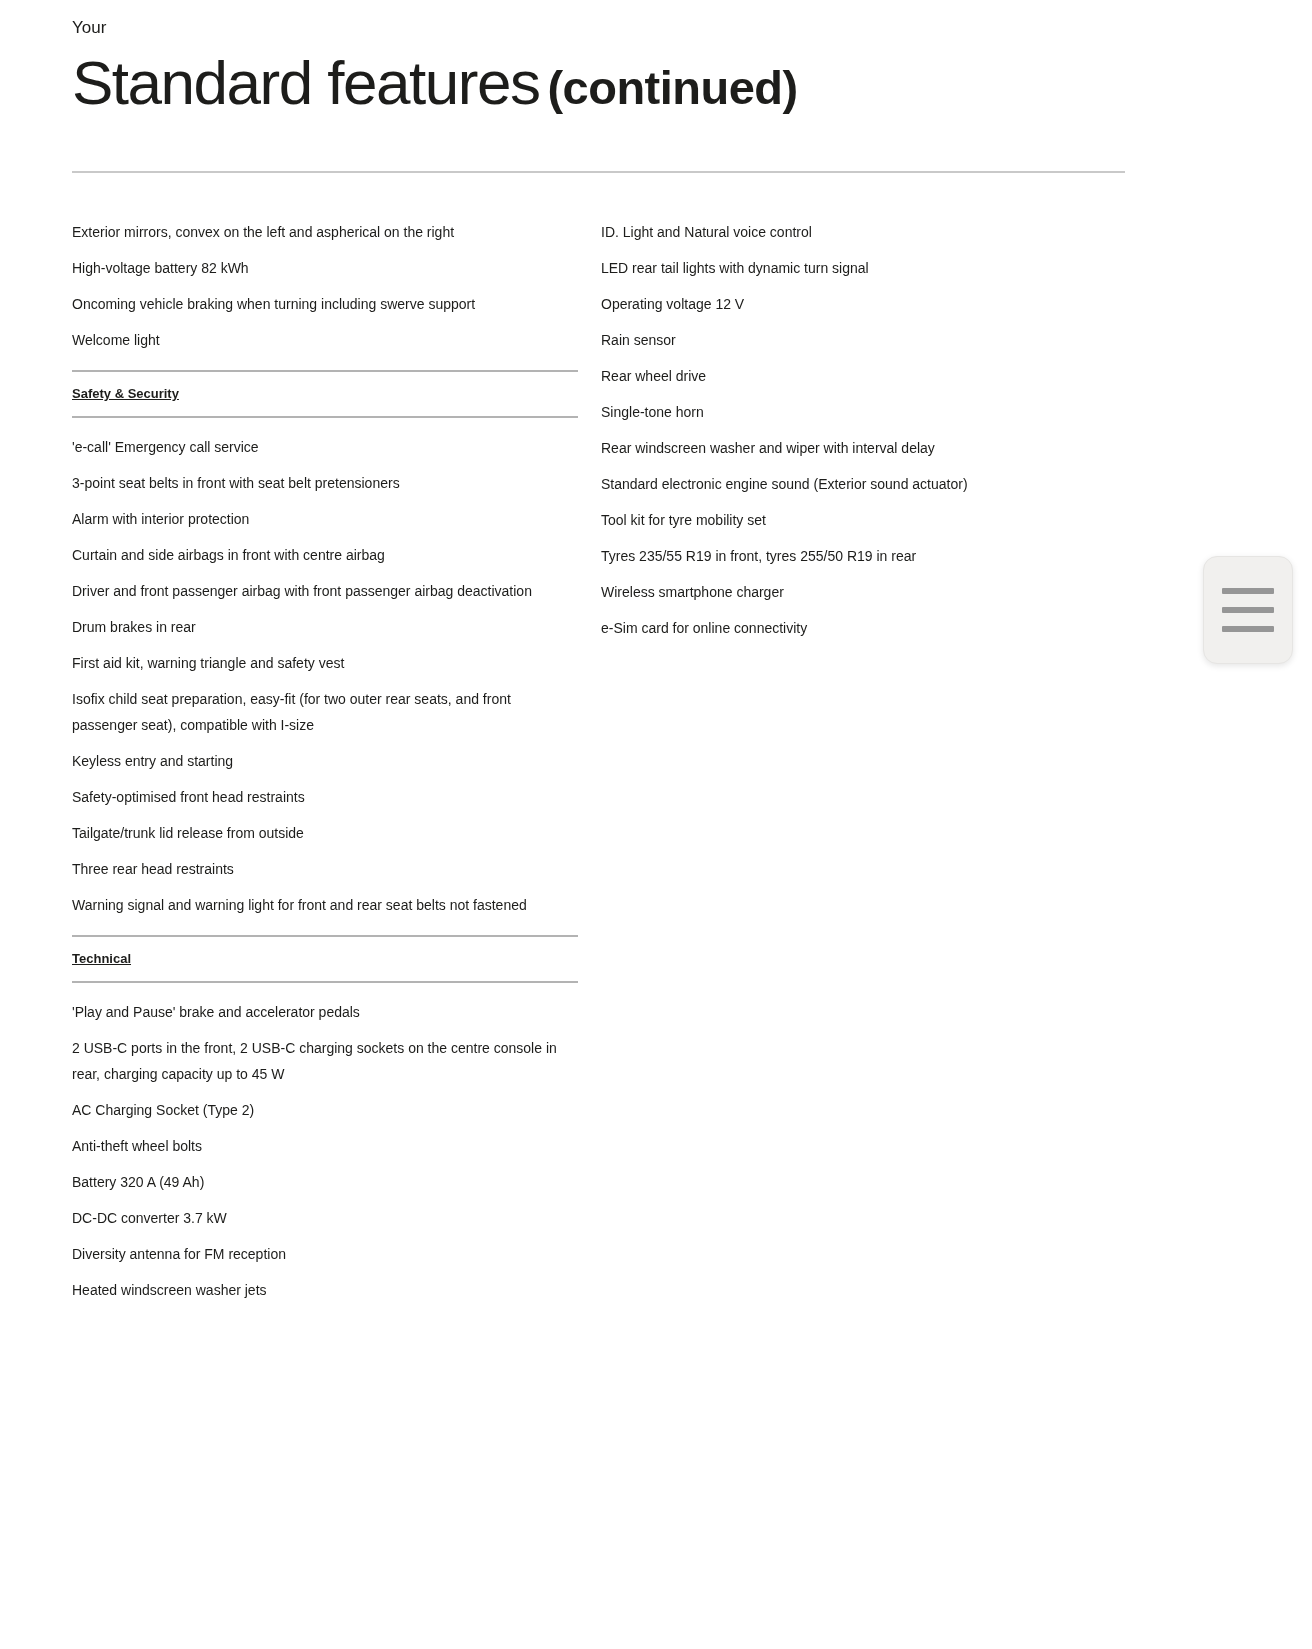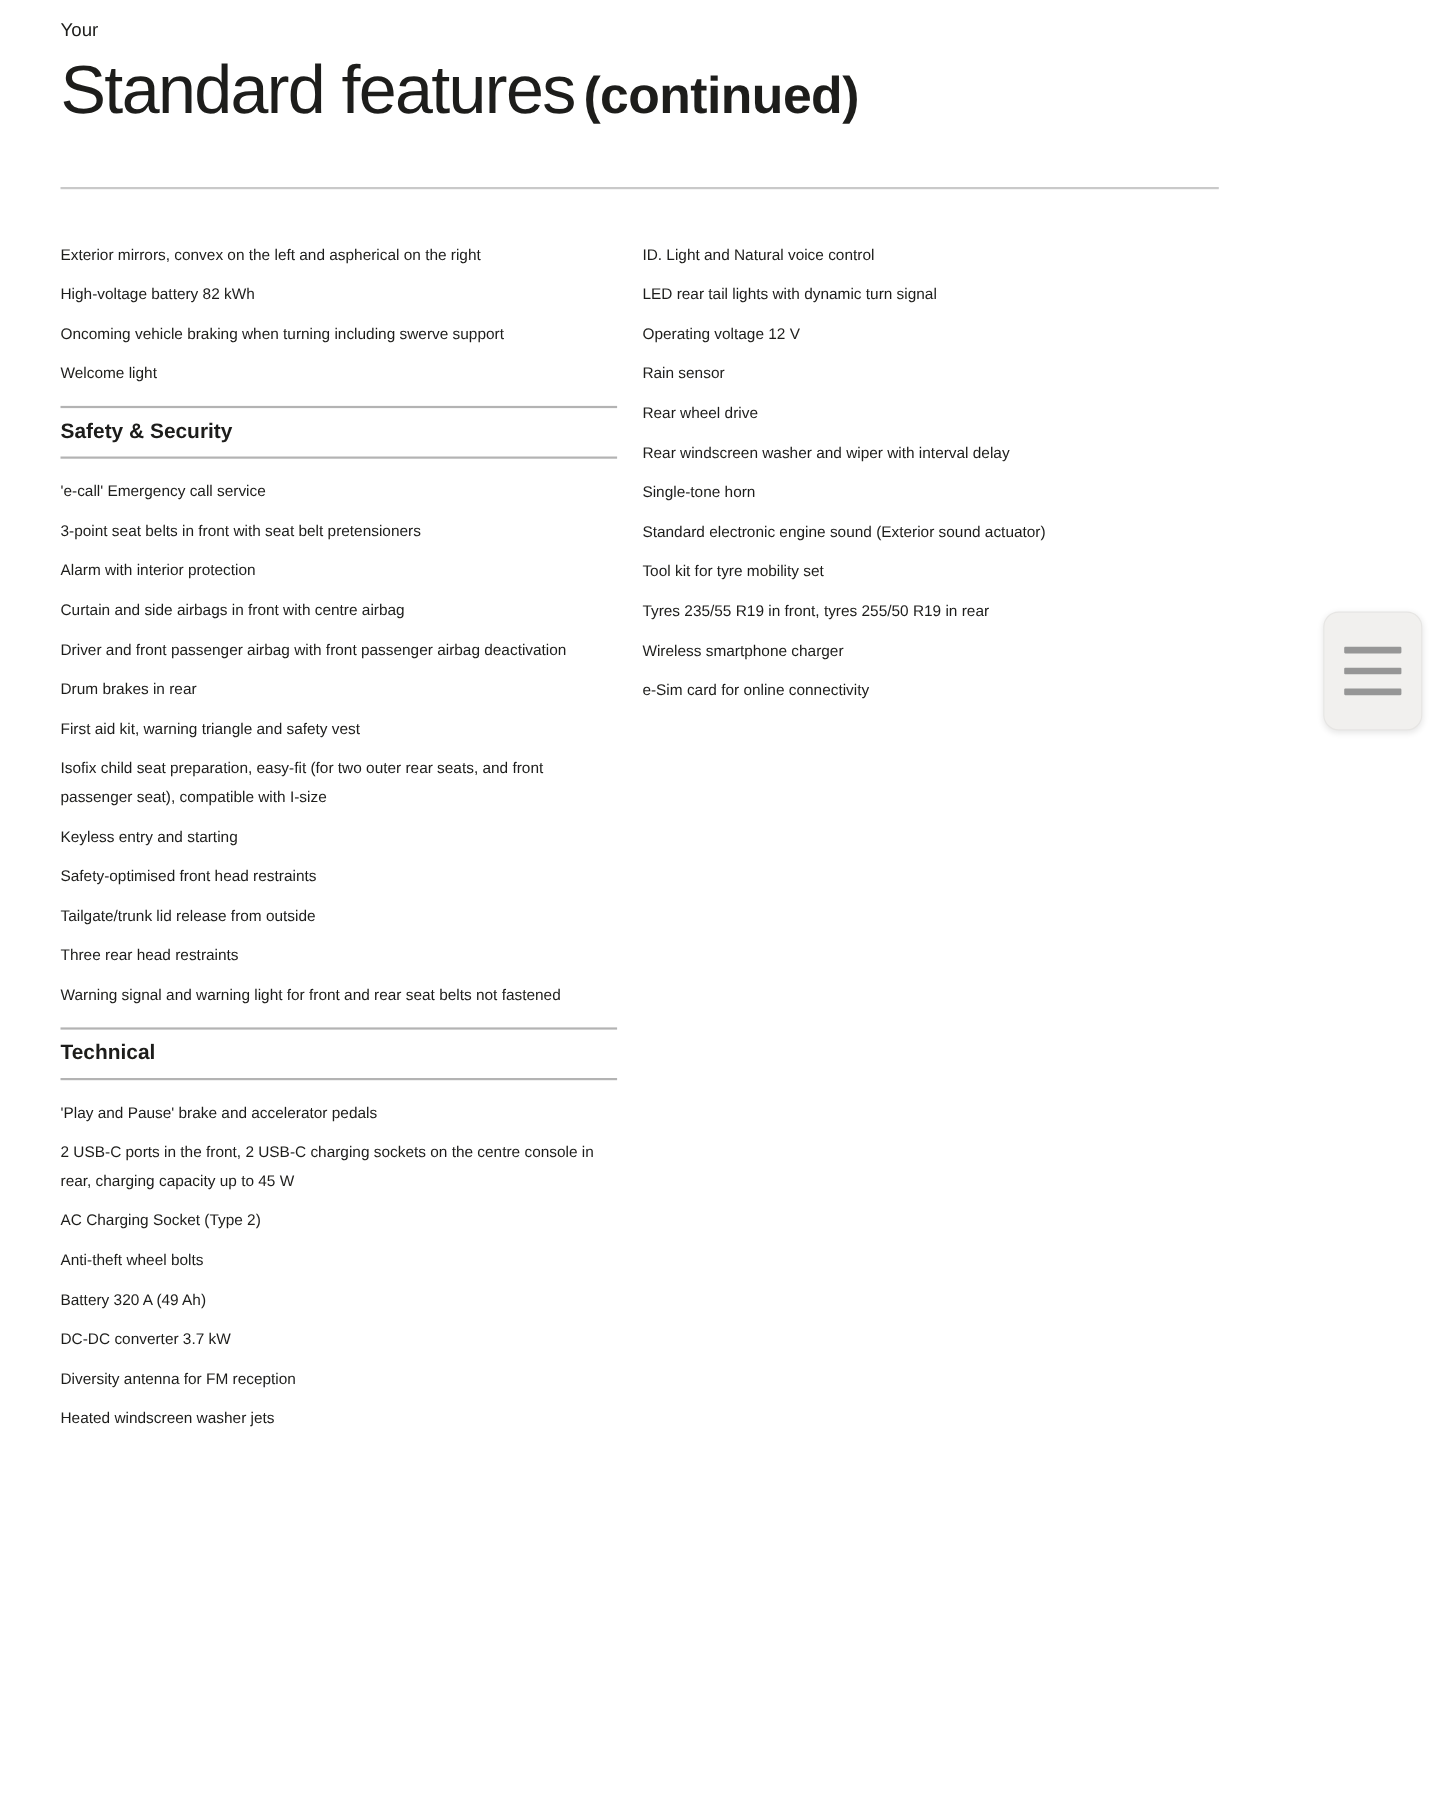--- a/index.html
+++ b/index.html
@@ -16,21 +16,21 @@
     width:1312px;height:1649px;
     background:#ffffff;
     font-family:"Liberation Sans", sans-serif;
     color:var(--text);
     -webkit-font-smoothing:antialiased;
   }
   .page{
     position:relative;
     width:1312px;height:1649px;
     overflow:hidden;
-    padding-left:55px;
+    padding-left:72px;
   }
   .content{width:1053px;}
   .kicker{
     padding-top:18px;
     font-size:17px;
     line-height:20px;
   }
   h1.title{
     margin:10px 0 0 0;
     font-size:62px;
@@ -60,23 +60,24 @@
   .feature{
     margin:0 0 10px 0;
     font-size:14px;
     line-height:26px;
   }
   .section{
     margin:17px 0 16px 0;
     padding:12px 0;
     border-top:2px solid var(--section-rule);
     border-bottom:2px solid var(--section-rule);
-    font-size:19px;
+    font-size:13px;
     line-height:20px;
     font-weight:700;
+    text-decoration:underline;
   }
   .menu-btn{
     position:absolute;
     top:556px;
     right:19px;
     width:90px;height:108px;
     background:var(--menu-bg);
     border:1px solid var(--menu-border);
     border-radius:14px;
     box-shadow:0 2px 6px rgba(0,0,0,0.10);
@@ -142,22 +143,22 @@
           <p class="feature">DC-DC converter 3.7 kW</p>
           <p class="feature">Diversity antenna for FM reception</p>
           <p class="feature">Heated windscreen washer jets</p>
         </div>
       <div class="col" id="col-right">
           <p class="feature">ID. Light and Natural voice control</p>
           <p class="feature">LED rear tail lights with dynamic turn signal</p>
           <p class="feature">Operating voltage 12 V</p>
           <p class="feature">Rain sensor</p>
           <p class="feature">Rear wheel drive</p>
+          <p class="feature">Single-tone horn</p>
           <p class="feature">Rear windscreen washer and wiper with interval delay</p>
-          <p class="feature">Single-tone horn</p>
           <p class="feature">Standard electronic engine sound (Exterior sound actuator)</p>
           <p class="feature">Tool kit for tyre mobility set</p>
           <p class="feature">Tyres 235/55 R19 in front, tyres 255/50 R19 in rear</p>
           <p class="feature">Wireless smartphone charger</p>
           <p class="feature">e-Sim card for online connectivity</p>
         </div>
     </div>
 
   </div>
 

